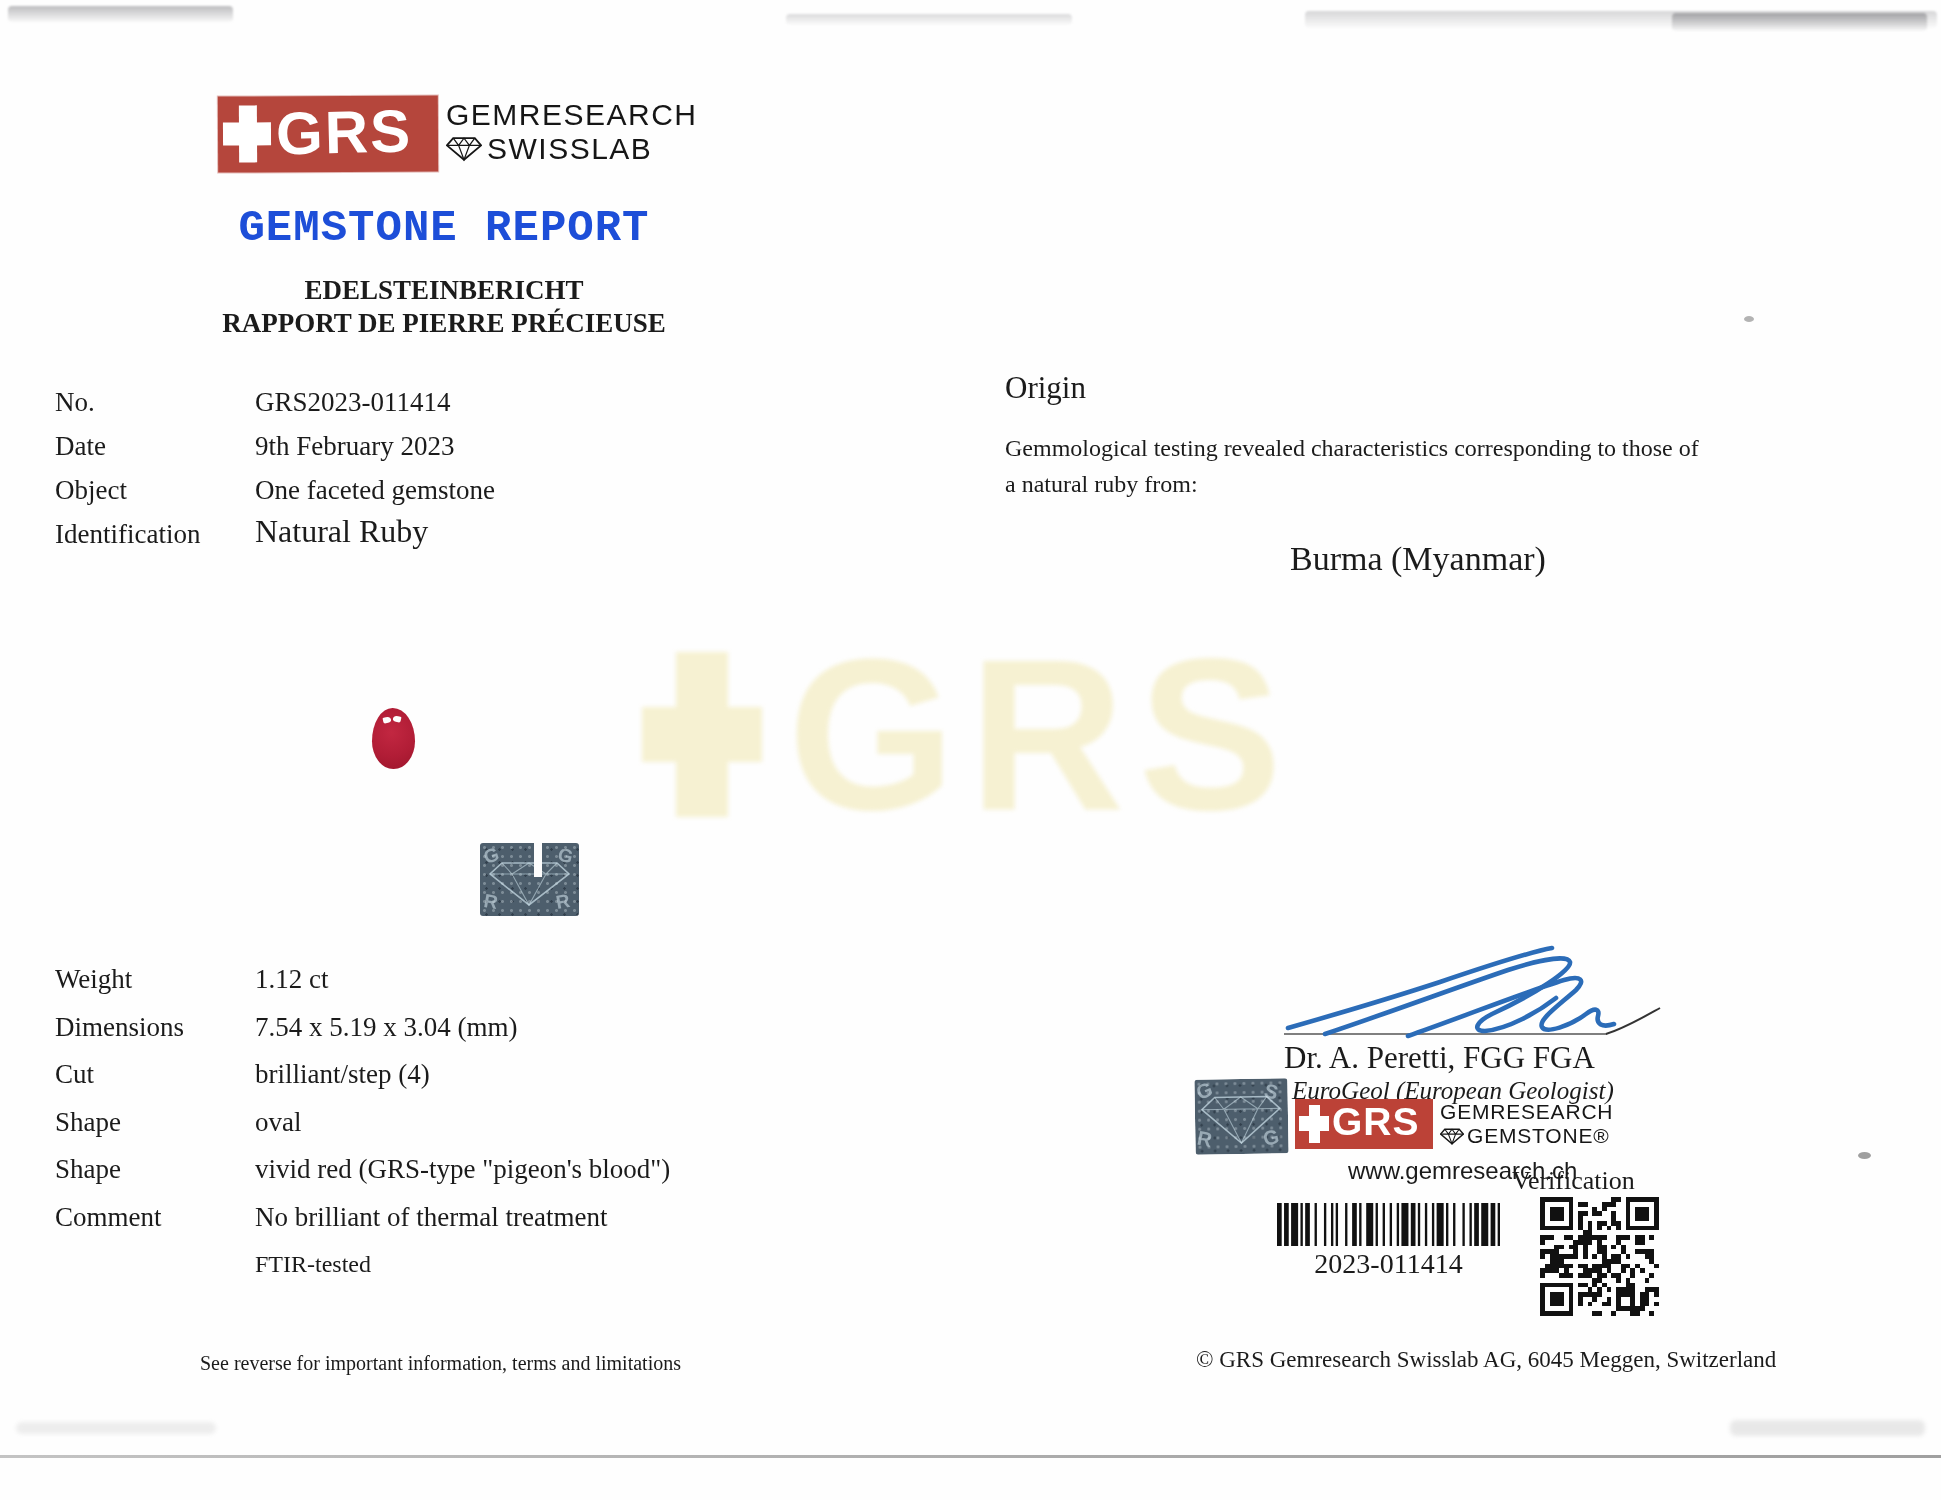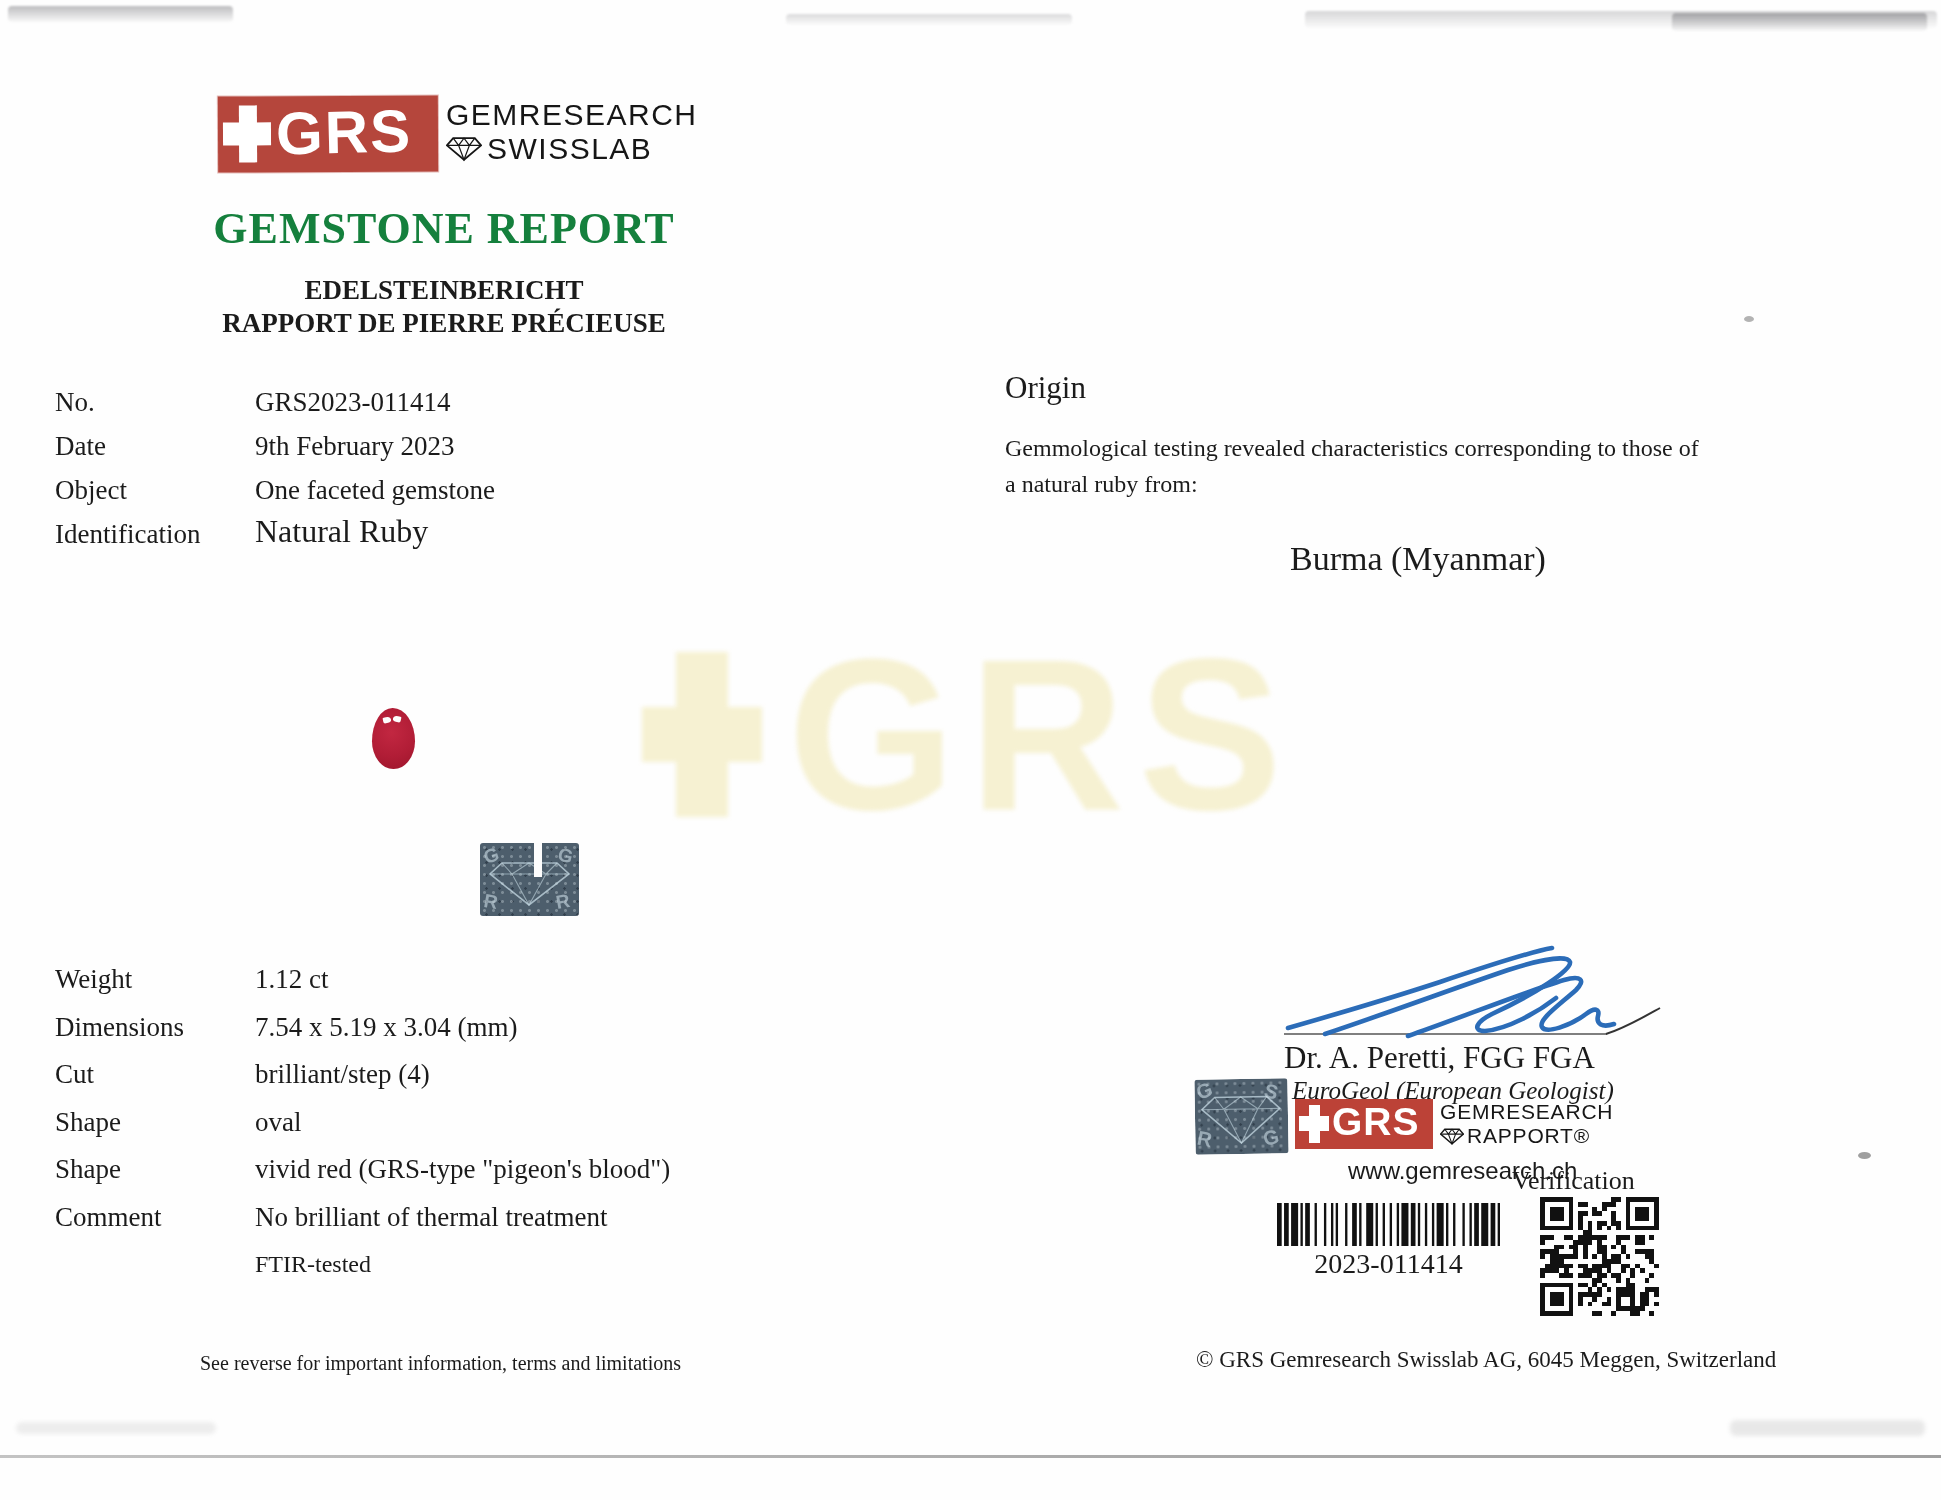--- a/index.html
+++ b/index.html
@@ -43,21 +43,21 @@
   .logo-box-sm .cv{position:absolute;left:14px;top:6px;width:11px;height:38px;background:#fff;}
   .logo-box-sm .ch{position:absolute;left:4px;top:17px;width:30px;height:15px;background:#fff;}
   .logo-box-sm .grs{position:absolute;left:37px;top:1px;font-family:"Liberation Sans",sans-serif;
     font-weight:700;font-size:39px;letter-spacing:1px;color:#fff;}
   .logo-words-sm{margin:1px 0 0 7px;font-family:"Liberation Sans",sans-serif;color:#161616;}
   .logo-words-sm .lw1{font-size:21px;letter-spacing:.8px;line-height:24px;}
   .logo-words-sm .lw2{font-size:21px;letter-spacing:.8px;line-height:24px;display:flex;align-items:center;gap:3px;}
 
   
   .title{position:absolute;left:198px;top:203px;width:492px;text-align:center;
-    font-weight:700;font-size:44px;letter-spacing:1px;color:#15803d;}
+    font-weight:700;font-size:44px;letter-spacing:1px;color:#1d4ed8;font-family:Liberation Mono, monospace;}
   .sub1{position:absolute;left:198px;top:275px;width:492px;text-align:center;font-weight:700;font-size:27px;}
   .sub2{position:absolute;left:198px;top:308px;width:492px;text-align:center;font-weight:700;font-size:27px;}
 
   
   .tbl{position:absolute;left:55px;}
   .tbl .row{display:flex;}
   .tbl .lbl{width:200px;flex:0 0 auto;font-size:27px;}
   .tbl .val{font-size:27px;white-space:nowrap;}
   .tbl-info{top:374px;}
   .tbl-info .row{height:44px;align-items:flex-end;}
@@ -259,21 +259,21 @@
       <span class="ch"></span>
       <span class="grs">GRS</span>
     </div>
     <div class="logo-words-sm">
       <div class="lw1">GEMRESEARCH</div>
       <div class="lw2">
         <svg width="24" height="17" viewBox="0 0 40 28">
           <path d="M8 2 h24 l7 8 L20 26 L1 10 z" fill="none" stroke="#161616" stroke-width="2.4"></path>
           <path d="M1 10 h38 M8 2 l6 8 6-8 6 8 6-8 M14 10 l6 16 6-16" fill="none" stroke="#161616" stroke-width="1.8"></path>
         </svg>
-        <span>RAPPORT®</span>
+        <span>GEMSTONE®</span>
       </div>
     </div>
   </div>
 
   <div class="url">www.gemresearch.ch</div>
   <div class="verification">Verification</div>
 
   <div class="barcode">
     <svg id="barcode-svg" preserveAspectRatio="none" viewBox="0 0 95 43">
         <rect x="0" y="0" width="2" height="43" fill="#111"></rect>

